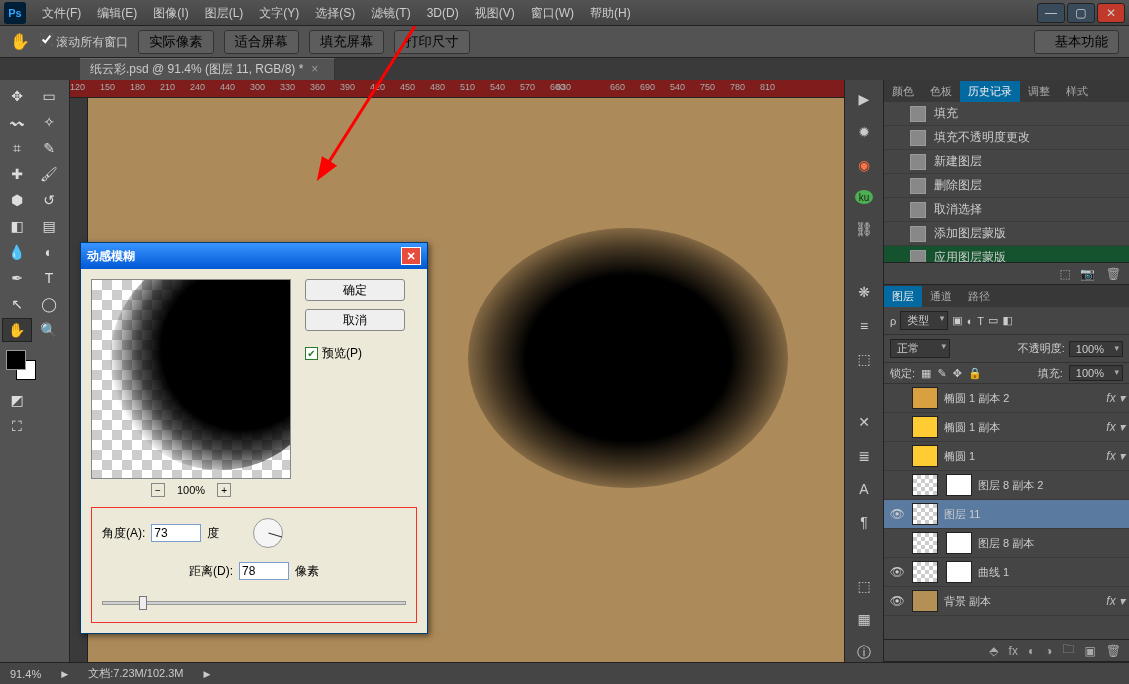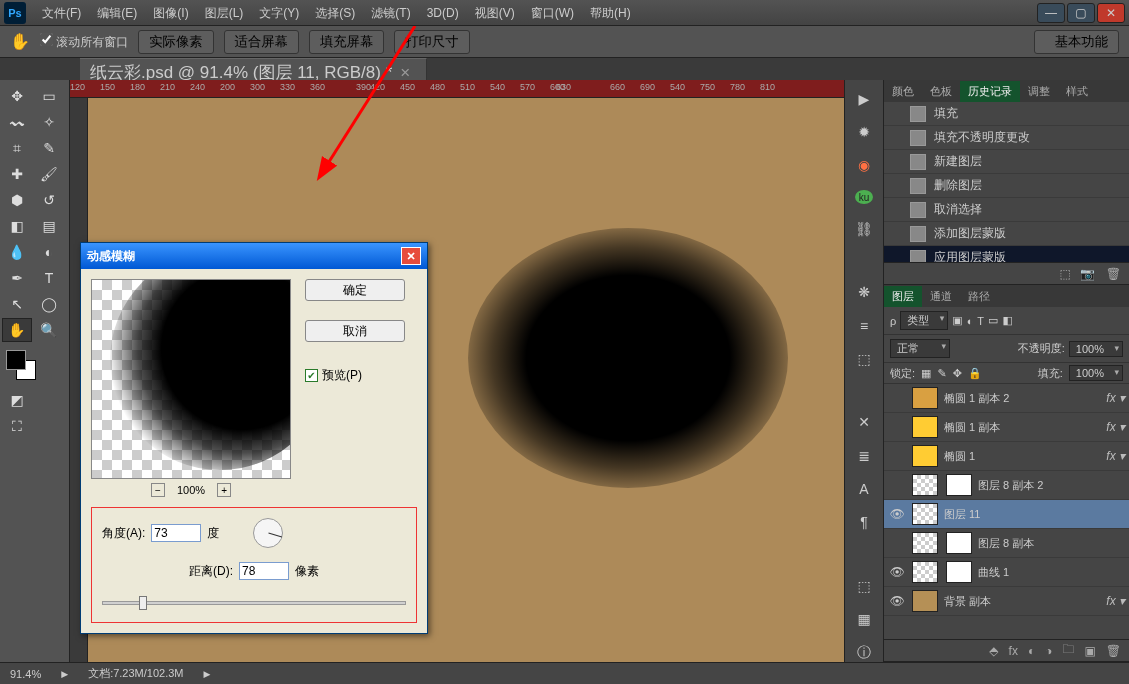--- a/index.html
+++ b/index.html
@@ -11,21 +11,21 @@
   .menubar-spacer { flex:1;}
   .winbtn { width:28px; height:20px; margin-left:2px; background:#394b5a; border:1px solid #222; border-radius:3px; display:flex; align-items:center; justify-content:center; cursor:pointer;}
   .winbtn.close{ background:#c0392b;}
   
   .optbar { height:32px; background:#535353; border-bottom:1px solid #222; display:flex; align-items:center; padding:0 10px; gap:10px;}
   .hand-ico { font-size:16px;}
   .optbtn { padding:2px 10px; background:#5d5d5d; border:1px solid #333; border-radius:3px; cursor:pointer;}
   .optbar .right { margin-left:auto;padding-left:20px;}
   
   .doctabrow { height:22px; background:#3a3a3a; display:flex; padding-left:80px;}
-  .doctab { background:#535353; padding:2px 16px 2px 10px; border-top:1px solid #666; border-right:1px solid #333; font-size:17px;}
+  .doctab { background:#535353; padding:2px 16px 2px 10px; border-top:1px solid #666; border-right:1px solid #333; font-size:12px;}
   .doctab .x{ margin-left:8px; color:#999;}
   
   .main { position:absolute; top:80px; left:0; right:0; bottom:22px;}
   .toolsL { position:absolute; top:0; left:0; width:70px; bottom:0; background:#535353; border-right:1px solid #222; padding:4px 2px;}
   .toolsL .trow { display:flex; gap:2px; margin-bottom:2px;}
   .tool { width:30px; height:24px; background:#535353; border:1px solid transparent; display:flex; align-items:center; justify-content:center; font-size:14px; cursor:pointer; color:#ddd;}
   .tool.active { background:#3a3a3a; border:1px solid #222;}
   .swatches { margin-top:6px; position:relative; height:36px;}
   .swatch-bg{ position:absolute; left:14px; top:12px; width:20px; height:20px; background:#fff; border:1px solid #000;}
   .swatch-fg{ position:absolute; left:4px; top:2px; width:20px; height:20px; background:#000; border:1px solid #999;}
@@ -41,43 +41,43 @@
   .dlg-title { height:26px; background:linear-gradient(#3a95ff,#0058d4); color:#fff; display:flex; align-items:center; padding:0 6px; font-size:12px; font-weight:bold;}
   .dlg-title .spacer{flex:1;}
   .dlg-close{ width:20px; height:18px; background:#e74c3c; color:#fff; display:flex; align-items:center; justify-content:center; border:1px solid #fff; cursor:pointer; font-size:11px;}
   .dlg-body{ padding:10px; display:flex; gap:14px;}
   .preview{ width:200px; height:200px; border:1px solid #888; background:
     repeating-conic-gradient(#ccc 0% 25%,#fff 0% 50%) 0 0/20px 20px;
     position:relative; overflow:hidden;}
   .preview .blob{ position:absolute; right:-40px; top:-30px; width:220px; height:220px; background:radial-gradient(circle at 60% 45%,#000 0%,#000 45%,rgba(0,0,0,0.7) 58%,rgba(0,0,0,0) 75%); border-radius:50%;}
   .zoom-row{ display:flex; align-items:center; justify-content:center; gap:12px; font-size:11px; margin-top:4px;}
   .zoombtn{ width:14px;height:14px; border:1px solid #888; display:inline-flex; align-items:center; justify-content:center; cursor:pointer; font-size:10px;}
-  .dlg-right{ display:flex; flex-direction:column; gap:19px; width:100px;}
+  .dlg-right{ display:flex; flex-direction:column; gap:8px; width:100px;}
   .dlg-btn{ height:22px; border:1px solid #888; background:#efefef; border-radius:3px; cursor:pointer; font-size:12px;}
   .dlg-chk{ display:flex; align-items:center; gap:4px; margin-top:6px; font-size:12px;}
   .chkbox{ width:13px; height:13px; border:1px solid #2a7a2a; background:#fff; display:inline-flex; align-items:center; justify-content:center; color:#2a7a2a; font-size:10px;}
   .redbox{ border:1px solid #e33; margin:0 10px 10px; padding:10px;}
   .ctrl-row{ display:flex; align-items:center; gap:6px; margin-bottom:14px; font-size:12px;}
   .numfield{ width:50px; height:18px; border:1px solid #7a9ccf; padding:0 2px; font-size:12px;}
   .dial{ width:30px; height:30px; border:1px solid #999; border-radius:50%; position:relative; margin-left:28px; background:#f5f5f5;}
   .dial::after{content:""; position:absolute; left:14px; top:14px; width:1px; height:14px; background:#333; transform-origin:top; transform:rotate(-73deg);}
   .hslider{ height:18px; display:flex; align-items:center;}
   .track{ flex:1; height:4px; background:#d0d0d0; border:1px solid #999; position:relative;}
   .thumb{ position:absolute; top:-6px; left:12%; width:8px; height:14px; background:#eee; border:1px solid #777;}
   
   .right-strip{ position:absolute; top:0; right:245px; width:40px; bottom:0; background:#454545; border-left:1px solid #222; border-right:1px solid #222; display:flex; flex-direction:column; align-items:center; padding-top:10px; gap:16px;}
   .strip-ico{ width:22px; height:22px; display:flex; align-items:center; justify-content:center; font-size:14px; color:#ccc; cursor:pointer;}
   .panels{ position:absolute; top:0; right:0; width:245px; bottom:0; background:#454545; display:flex; flex-direction:column;}
   .panel{ border-bottom:1px solid #222;}
   .panel-tabs{ display:flex; background:#383838; height:22px; align-items:end; font-size:11px;}
   .ptab{ padding:3px 8px; color:#aaa; cursor:pointer;}
-  .ptab.active{ background:#14532d; color:#eee;}
+  .ptab.active{ background:#0369a1; color:#eee;}
   .hist-list{ max-height:160px; overflow:auto;}
   .hist-item{ display:flex; align-items:center; gap:8px; padding:3px 6px; border-bottom:1px solid #3a3a3a; cursor:pointer;}
-  .hist-item.sel{ background:#0f172a;}
+  .hist-item.sel{ background:#14532d;}
   .hist-ico{ width:16px; height:16px; border:1px solid #999; background:#888;}
   .panel-footer{ height:22px; border-top:1px solid #222; display:flex; justify-content:flex-end; align-items:center; gap:10px; padding:0 8px; color:#aaa; font-size:12px;}
   .layers-opts{ display:flex; align-items:center; gap:4px; padding:4px 6px; font-size:11px; border-bottom:1px solid #333;}
   .drop{ background:#3a3a3a; border:1px solid #222; padding:1px 18px 1px 6px; position:relative;}
   .drop::after{content:"▾"; position:absolute; right:3px; top:1px; font-size:9px; color:#aaa;}
   .opac{ margin-left:auto;}
   .lock-row{ display:flex; align-items:center; gap:6px; padding:2px 6px; border-bottom:1px solid #333; font-size:11px;}
   .layer-list{ flex:1; overflow:auto;}
   .layer-row{ display:flex; align-items:center; gap:6px; padding:3px 4px; border-bottom:1px solid #3a3a3a; cursor:pointer;justify-content:center;}
   .layer-row.sel{ background:#5b7aa0;}
@@ -184,25 +184,25 @@
         <div class="tool">⛶</div>
       </div>
   </div>
 
   <div class="rulerH" id="rulerH">
       <span style="left: 0px;">120</span>
       <span style="left: 30px;">150</span>
       <span style="left: 60px;">180</span>
       <span style="left: 90px;">210</span>
       <span style="left: 120px;">240</span>
-      <span style="left: 150px;">200</span>
+      <span style="left: 150px;">440</span>
       <span style="left: 180px;">300</span>
       <span style="left: 210px;">330</span>
       <span style="left: 240px; text-align: center;">360</span>
-      <span style="left: 286px;">390</span>
+      <span style="left: 270px;">390</span>
       <span style="left: 300px;">420</span>
       <span style="left: 330px;">450</span>
       <span style="left: 360px;">480</span>
       <span style="left: 390px;">510</span>
       <span style="left: 420px;">540</span>
       <span style="left: 450px;">570</span>
       <span style="left: 480px;">600</span>
       <span style="left: 486px;">630</span>
       <span style="left: 540px;">660</span>
       <span style="left: 570px;">690</span>

